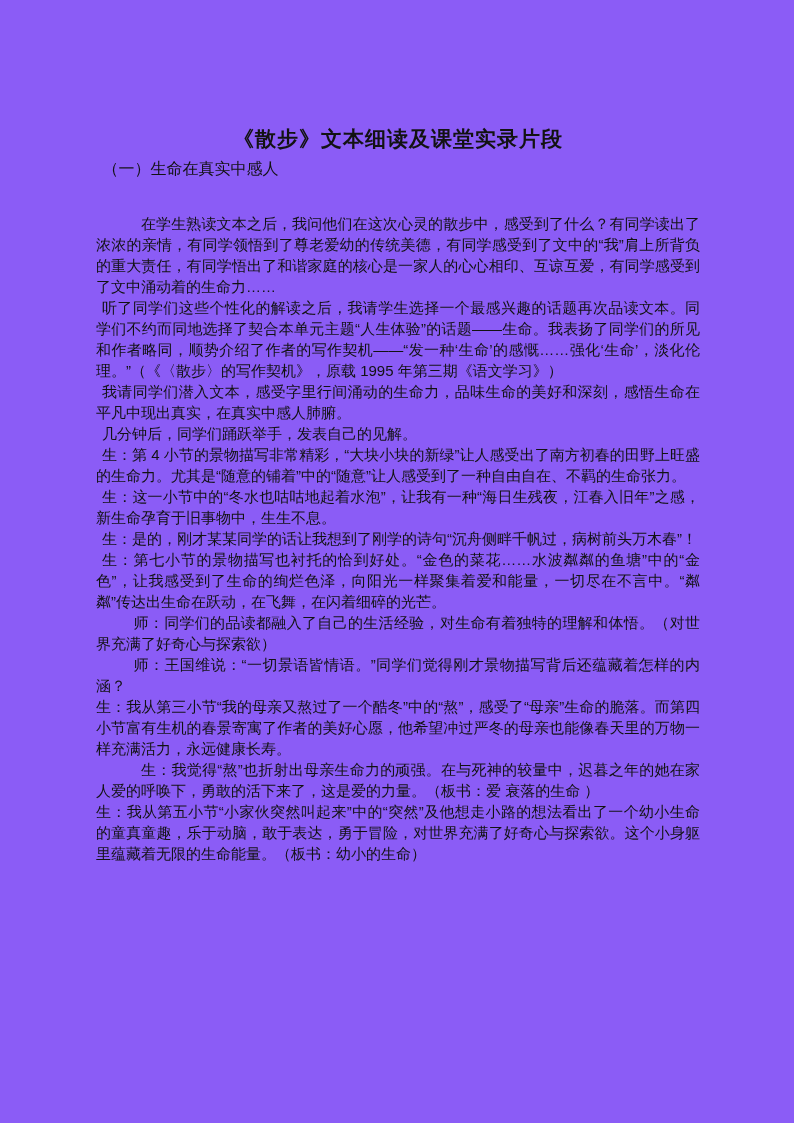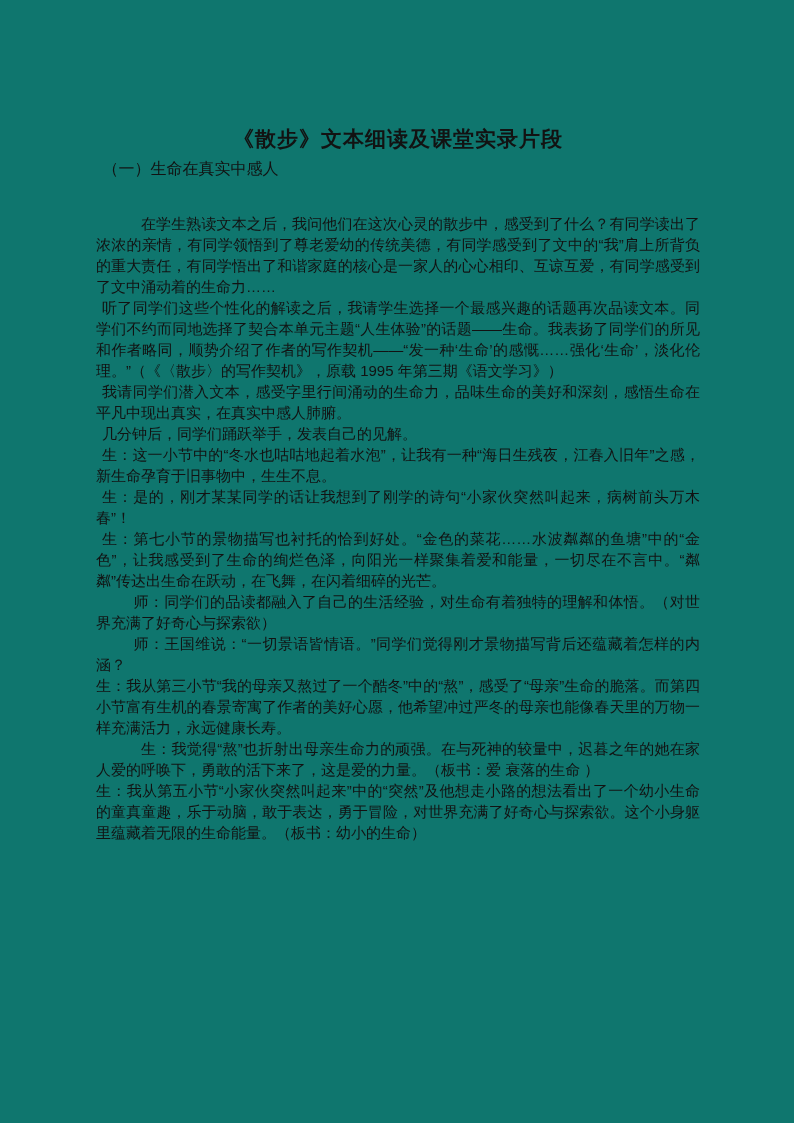--- a/index.html
+++ b/index.html
@@ -5,21 +5,21 @@
   html, body {
     margin: 0;
     padding: 0;
     background: #ffffff;
   }
   .page {
     position: relative;
     width: 794px;
     height: 1123px;
     margin: 0 auto;
-    background: #0f766e;
+    background: #8b5cf6;
     box-sizing: border-box;
     padding: 118px 94px 0 96px;
     font-family: "Liberation Sans", "DejaVu Sans", sans-serif;
     color: #121212;
     overflow: hidden;
   }
   .doc-title {
     margin: 8px 0 0 0;
     font-size: 21px;
     font-weight: bold;
@@ -71,22 +71,23 @@
 
 
 
   <h2 class="section-heading">（一）生命在真实中感人</h2>
 
   <div class="doc-body">
       <p class="indent-large">在学生熟读文本之后，我问他们在这次心灵的散步中，感受到了什么？有同学读出了浓浓的亲情，有同学领悟到了尊老爱幼的传统美德，有同学感受到了文中的“我”肩上所背负的重大责任，有同学悟出了和谐家庭的核心是一家人的心心相印、互谅互爱，有同学感受到了文中涌动着的生命力……</p>
       <p class="indent-small">听了同学们这些个性化的解读之后，我请学生选择一个最感兴趣的话题再次品读文本。同学们不约而同地选择了契合本单元主题“人生体验”的话题——生命。我表扬了同学们的所见和作者略同，顺势介绍了作者的写作契机——“发一种‘生命’的感慨……强化‘生命’，淡化伦理。”（《〈散步〉的写作契机》，原载 1995 年第三期《语文学习》）</p>
       <p class="indent-small">我请同学们潜入文本，感受字里行间涌动的生命力，品味生命的美好和深刻，感悟生命在平凡中现出真实，在真实中感人肺腑。</p>
       <p class="indent-small">几分钟后，同学们踊跃举手，发表自己的见解。</p>
+      <p class="indent-small">生：第 4 小节的景物描写非常精彩，“大块小块的新绿”让人感受出了南方初春的田野上旺盛的生命力。尤其是“随意的铺着”中的“随意”让人感受到了一种自由自在、不羁的生命张力。</p>
       <p class="indent-small">生：这一小节中的“冬水也咕咕地起着水泡”，让我有一种“海日生残夜，江春入旧年”之感，新生命孕育于旧事物中，生生不息。</p>
-      <p class="indent-small">生：是的，刚才某某同学的话让我想到了刚学的诗句“小家伙突然叫起来，病树前头万木春”！</p>
+      <p class="indent-small">生：是的，刚才某某同学的话让我想到了刚学的诗句“沉舟侧畔千帆过，病树前头万木春”！</p>
       <p class="indent-small">生：第七小节的景物描写也衬托的恰到好处。“金色的菜花……水波粼粼的鱼塘”中的“金色”，让我感受到了生命的绚烂色泽，向阳光一样聚集着爱和能量，一切尽在不言中。“粼粼”传达出生命在跃动，在飞舞，在闪着细碎的光芒。</p>
       <p class="indent-medium">师：同学们的品读都融入了自己的生活经验，对生命有着独特的理解和体悟。（对世界充满了好奇心与探索欲）</p>
       <p class="indent-medium">师：王国维说：“一切景语皆情语。”同学们觉得刚才景物描写背后还蕴藏着怎样的内涵？</p>
       <p class="indent-none">生：我从第三小节“我的母亲又熬过了一个酷冬”中的“熬”，感受了“母亲”生命的脆落。而第四小节富有生机的春景寄寓了作者的美好心愿，他希望冲过严冬的母亲也能像春天里的万物一样充满活力，永远健康长寿。</p>
       <p class="indent-large">生：我觉得“熬”也折射出母亲生命力的顽强。在与死神的较量中，迟暮之年的她在家人爱的呼唤下，勇敢的活下来了，这是爱的力量。（板书：爱 衰落的生命 ）</p>
       <p class="indent-none">生：我从第五小节“小家伙突然叫起来”中的“突然”及他想走小路的想法看出了一个幼小生命的童真童趣，乐于动脑，敢于表达，勇于冒险，对世界充满了好奇心与探索欲。这个小身躯里蕴藏着无限的生命能量。（板书：幼小的生命）</p>
     </div>
 </div>
 
 </body></html>

